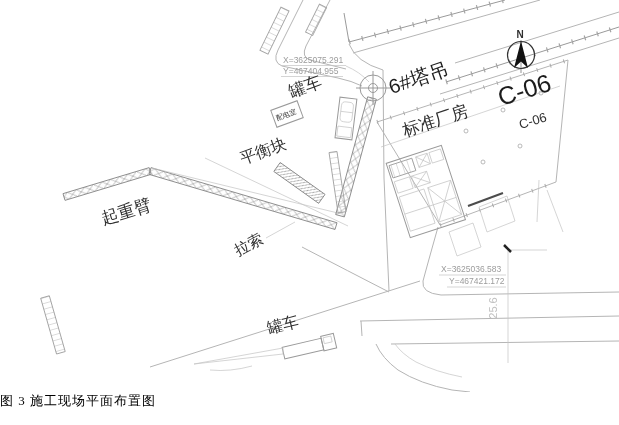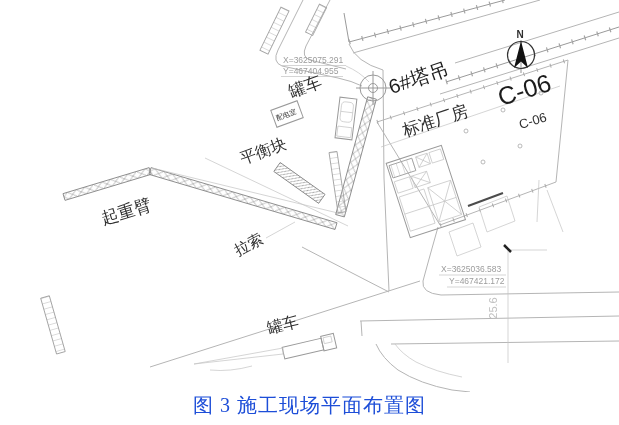--- a/index.html
+++ b/index.html
@@ -12,22 +12,22 @@
   .t-gray{fill:#9c9c9c;}
   .t-light{fill:#c0c0c0;}
   .ln{stroke:#b5b5b5;stroke-width:1;fill:none;}
   .ln-thin{stroke:#c3c3c3;stroke-width:0.7;fill:none;}
   .ln-mid{stroke:#9a9a9a;stroke-width:1;fill:none;}
   .tick5{stroke:#a5a5a5;stroke-width:5;stroke-dasharray:1.2 12;fill:none;}
   .tick4{stroke:#ababab;stroke-width:4;stroke-dasharray:1 13;fill:none;}
   .truss{fill:url(#pat-truss);stroke:#8d8d8d;stroke-width:0.9;}
   .rungs{fill:url(#pat-rungs);stroke:#a3a3a3;stroke-width:0.9;}
   .hatch{fill:url(#pat-hatch);stroke:#8a8a8a;stroke-width:0.9;}
-  #caption{position:absolute;left:0;top:392px;width:619px;text-align:center;
-           font-family:"Liberation Serif",serif;font-size:20px;letter-spacing:1px;color:#1d4ed8;}
+  #caption{position:absolute;left:0;top:392px;width:619px;
+           font-family:"Liberation Serif",serif;font-size:13px;letter-spacing:1px;color:#000000;}
 </style>
 </head>
 <body>
 
 <div id="stage">
 
 <svg width="619" height="392" viewBox="0 0 619 392">
   <defs>
     <pattern id="pat-truss" width="9" height="7" patternUnits="userSpaceOnUse">
       <path d="M0,0 L9,7 M9,0 L0,7" stroke="#9d9d9d" stroke-width="0.7" fill="none"></path>

